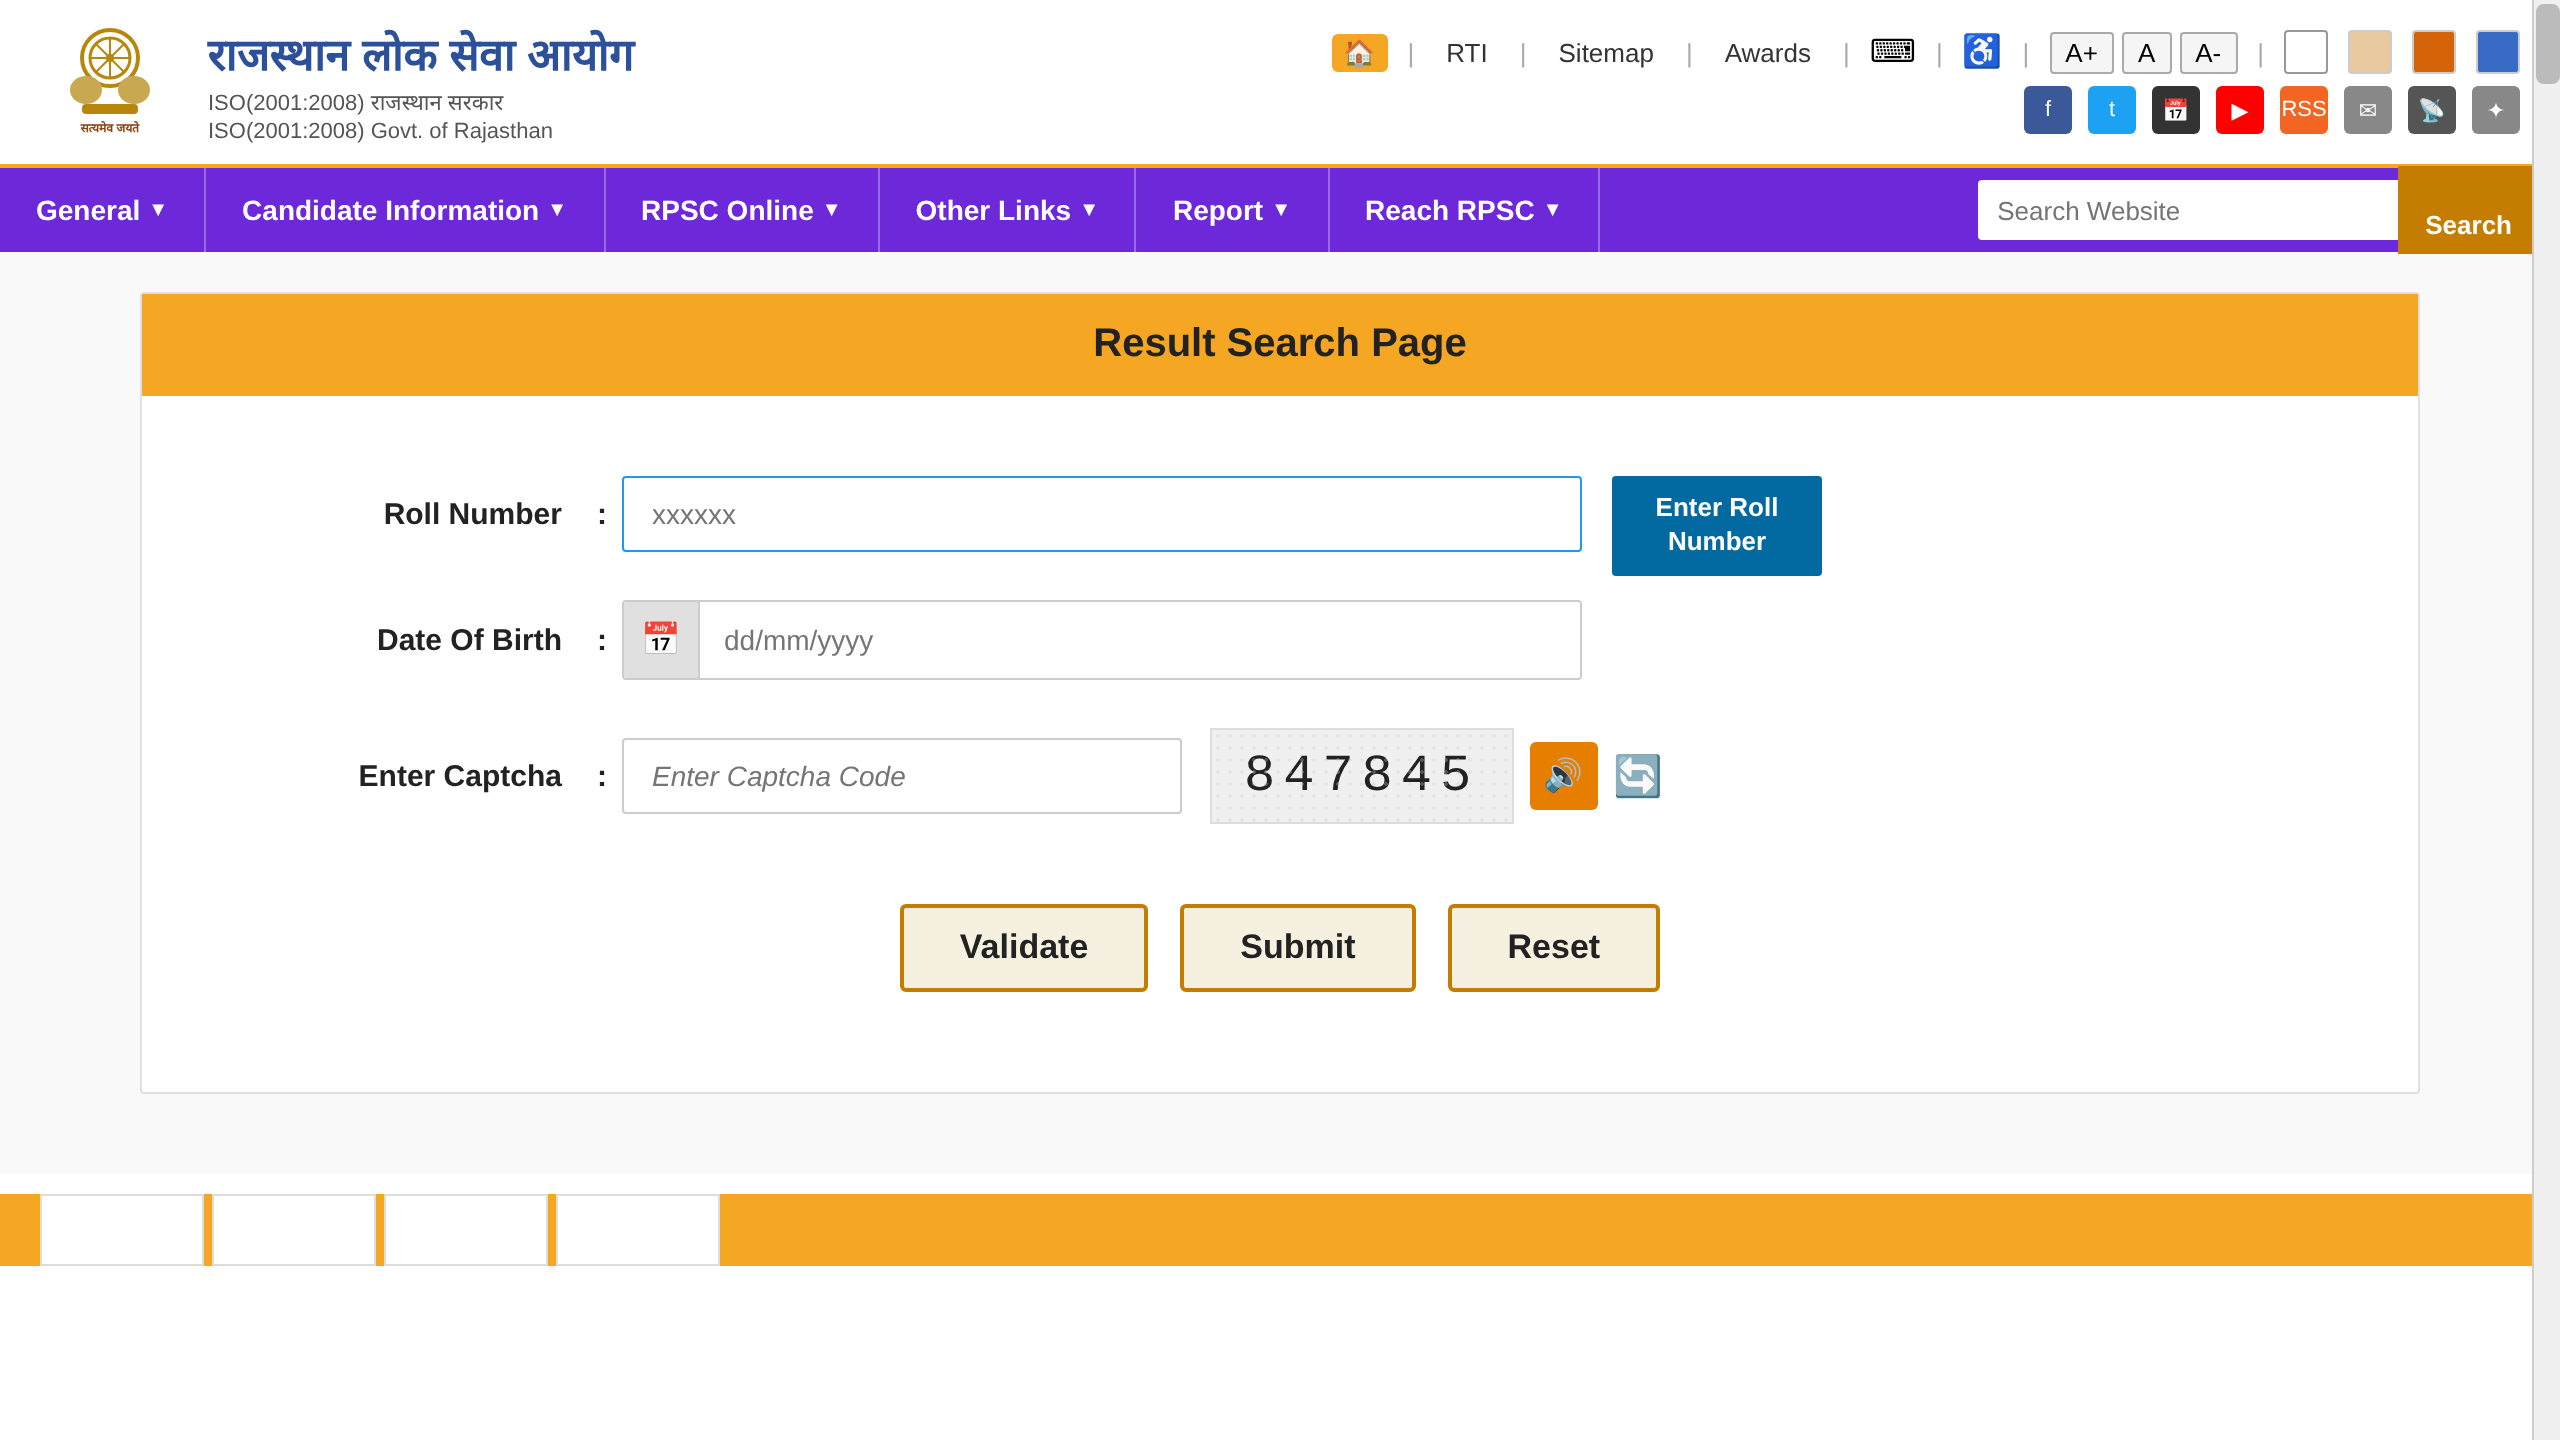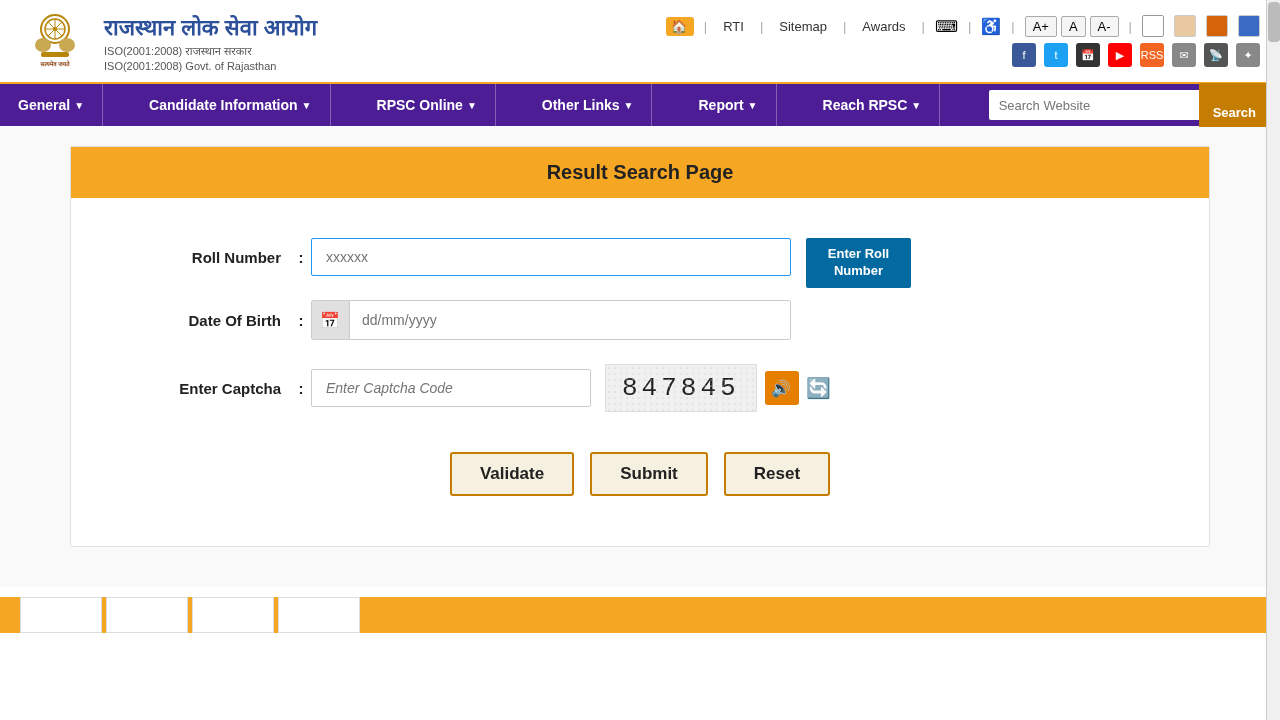--- a/index.html
+++ b/index.html
@@ -96,26 +96,25 @@
       cursor: pointer;
     }
     .social-fb { background: #3b5998; color: #fff; }
     .social-tw { background: #1da1f2; color: #fff; }
     .social-yt { background: #ff0000; color: #fff; }
     .social-rss { background: #f26522; color: #fff; }
     .social-mail { background: #888; color: #fff; }
 
     
     .nav-bar {
-      background: #4c1d95;
+      background: #6d28d9;
       display: flex;
       align-items: center;
       padding: 0;
       height: 42px;
-      gap: 28px;
     }
     .nav-item {
       color: #fff;
       font-size: 14px;
       font-weight: bold;
       padding: 0 18px;
       height: 42px;
       display: flex;
       align-items: center;
       cursor: pointer;

